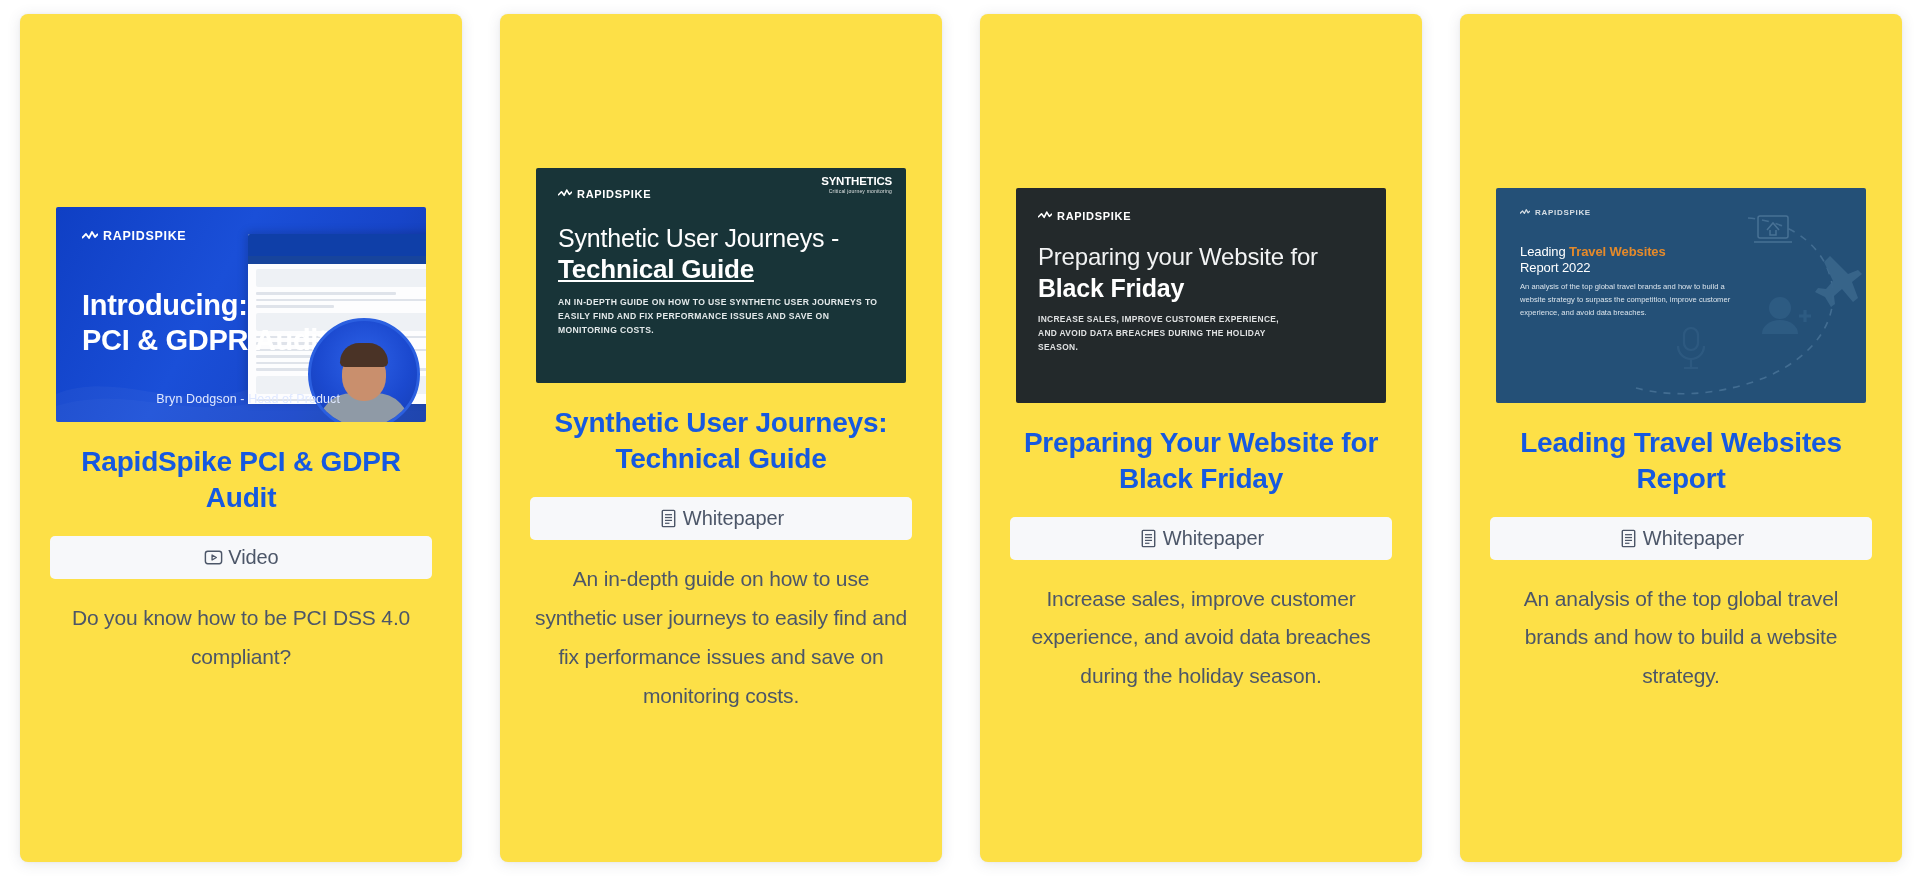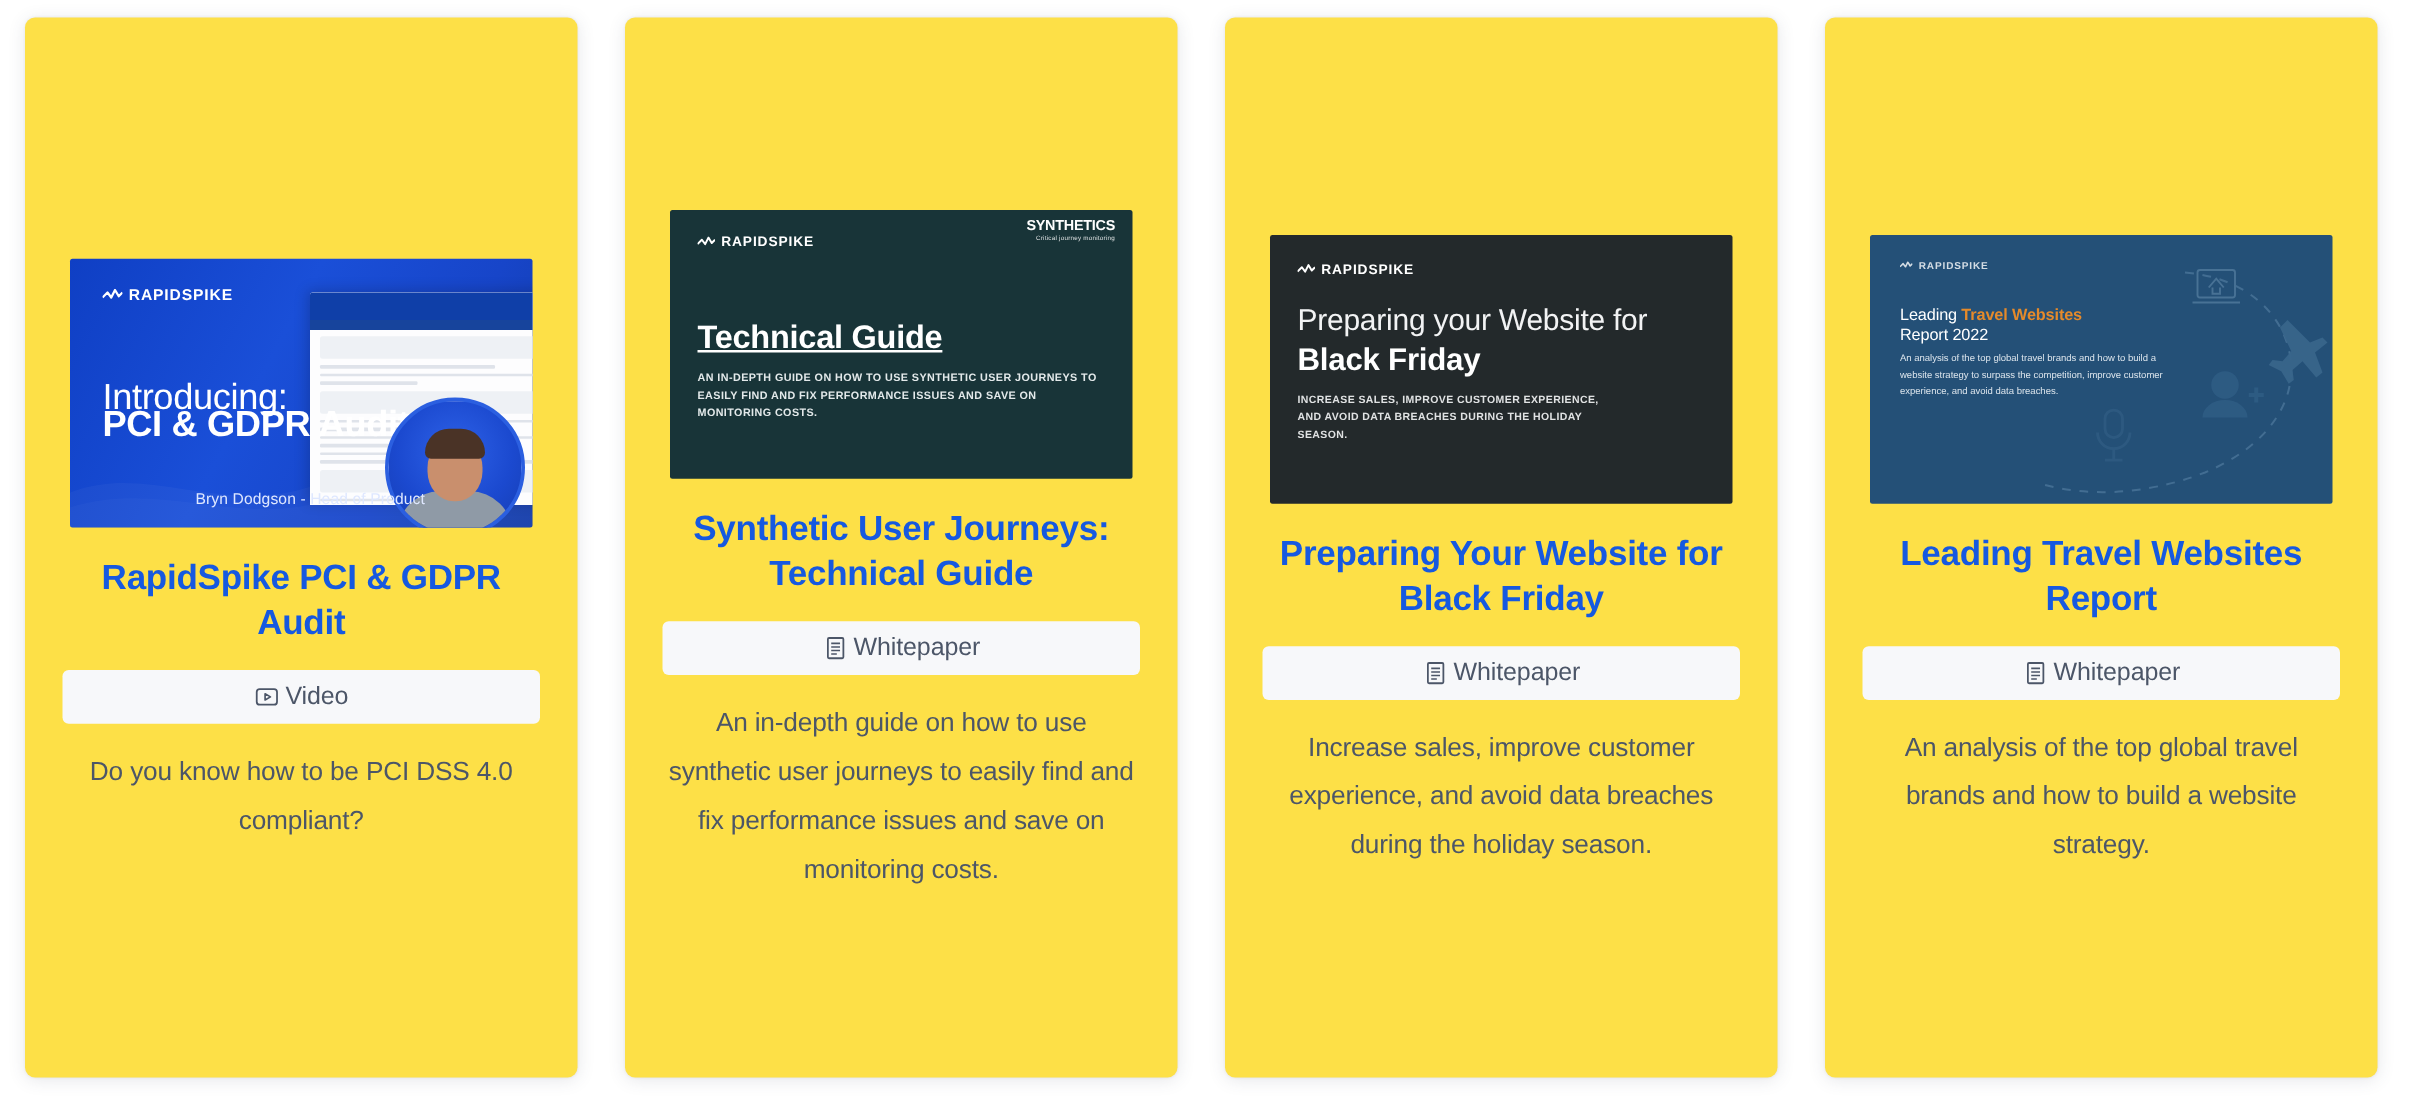--- a/index.html
+++ b/index.html
@@ -60,22 +60,22 @@
   
   .thumb-video {
     background: linear-gradient(118deg, #0f3fc4 0%, #1a4fd8 42%, #1745c9 72%, #123aa8 100%);
   }
   .thumb-video .wave {
     position: absolute; left: 0; bottom: 0; width: 100%; height: 62px;
     opacity: .35;
   }
   .thumb-video .logo-pos { top: 22px; left: 26px; }
   .v-head {
-    position: absolute; left: 26px; top: 96px;
-    color: #fff; font-size: 29px; font-weight: 400;
+    position: absolute; left: 26px; top: 83px;
+    color: #fff; font-size: 29px; font-weight: 700;
     letter-spacing: -0.3px; line-height: 1.08;
   }
   .v-sub {
     position: absolute; left: 26px; top: 118px;
     color: #fff; font-size: 29px; font-weight: bold;
     letter-spacing: -0.3px; line-height: 1.08;
   }
   .v-credit {
     position: absolute; right: 86px; bottom: 16px;
     color: #dfe8ff; font-size: 12.5px; font-weight: normal;
@@ -273,20 +273,21 @@
       <div class="thumb-logo logo-pos">
         <svg class="mark" width="14" height="10" viewBox="0 0 16 11">
           <path d="M0 7 L4 3 L7 7 L10 1 L13 6 L16 3" stroke="#fff" stroke-width="1.8" fill="none" stroke-linejoin="round"></path>
         </svg>
         <span>RAPIDSPIKE</span>
       </div>
       <div class="syn-logo">
         <div class="n">SYNTHETICS</div>
         <div class="s">Critical journey monitoring</div>
       </div>
+      <div class="t-head">Synthetic User Journeys -</div>
       <div class="t-head2">Technical Guide</div>
       <div class="t-body">AN IN-DEPTH GUIDE ON HOW TO USE SYNTHETIC USER JOURNEYS TO EASILY FIND AND FIX PERFORMANCE ISSUES AND SAVE ON MONITORING COSTS.</div>
     </div>
 
     <div class="card-title">Synthetic User Journeys: Technical Guide</div>
 
     <div class="badge">
       <svg width="21" height="21" viewBox="0 0 22 22">
         <rect x="4.5" y="2.5" width="13" height="17" rx="1" fill="none" stroke="#4c5668" stroke-width="1.5"></rect>
         <line x1="7.3" y1="7" x2="14.7" y2="7" stroke="#4c5668" stroke-width="1.3"></line>

